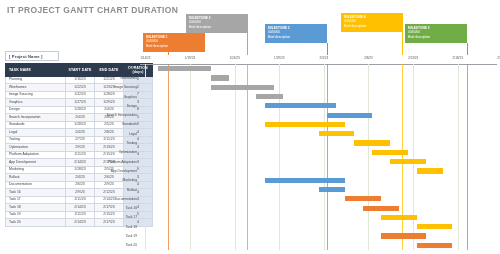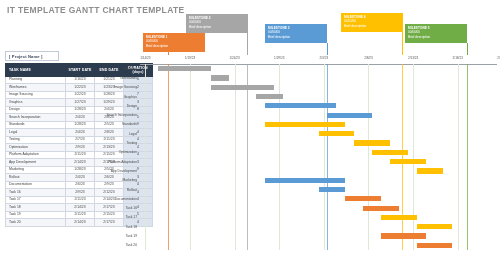--- a/index.html
+++ b/index.html
@@ -78,21 +78,21 @@
     font-size:3.3px;color:#4a4a4a;white-space:nowrap;
     transform:translateY(-50%);
   }
   .bar{position:absolute;height:5.2px;border-radius:.3px;}
 </style>
 </head>
 <body>
 
 <div class="page">
 
-  <div class="title">IT TEMPLATE GANTT CHART TEMPLATE</div>
+  <div class="title">IT PROJECT GANTT CHART DURATION</div>
 
   <div class="tablewrap">
     <div class="projname">[ Project Name ]</div>
     <table class="gantt">
       <thead>
         <tr>
           <th class="tn">TASK NAME</th>
           <th class="sd">START DATE</th>
           <th class="ed">END DATE</th>
           <th class="du">DURATION (days)</th>

